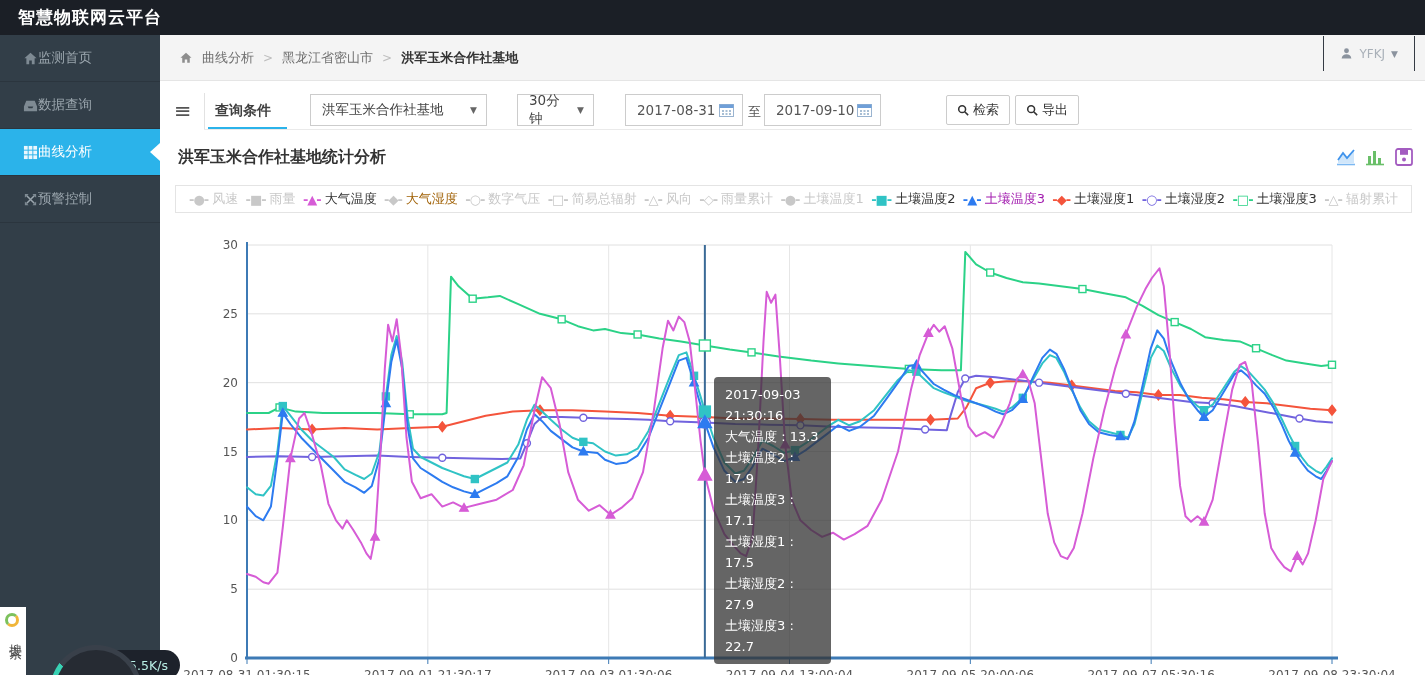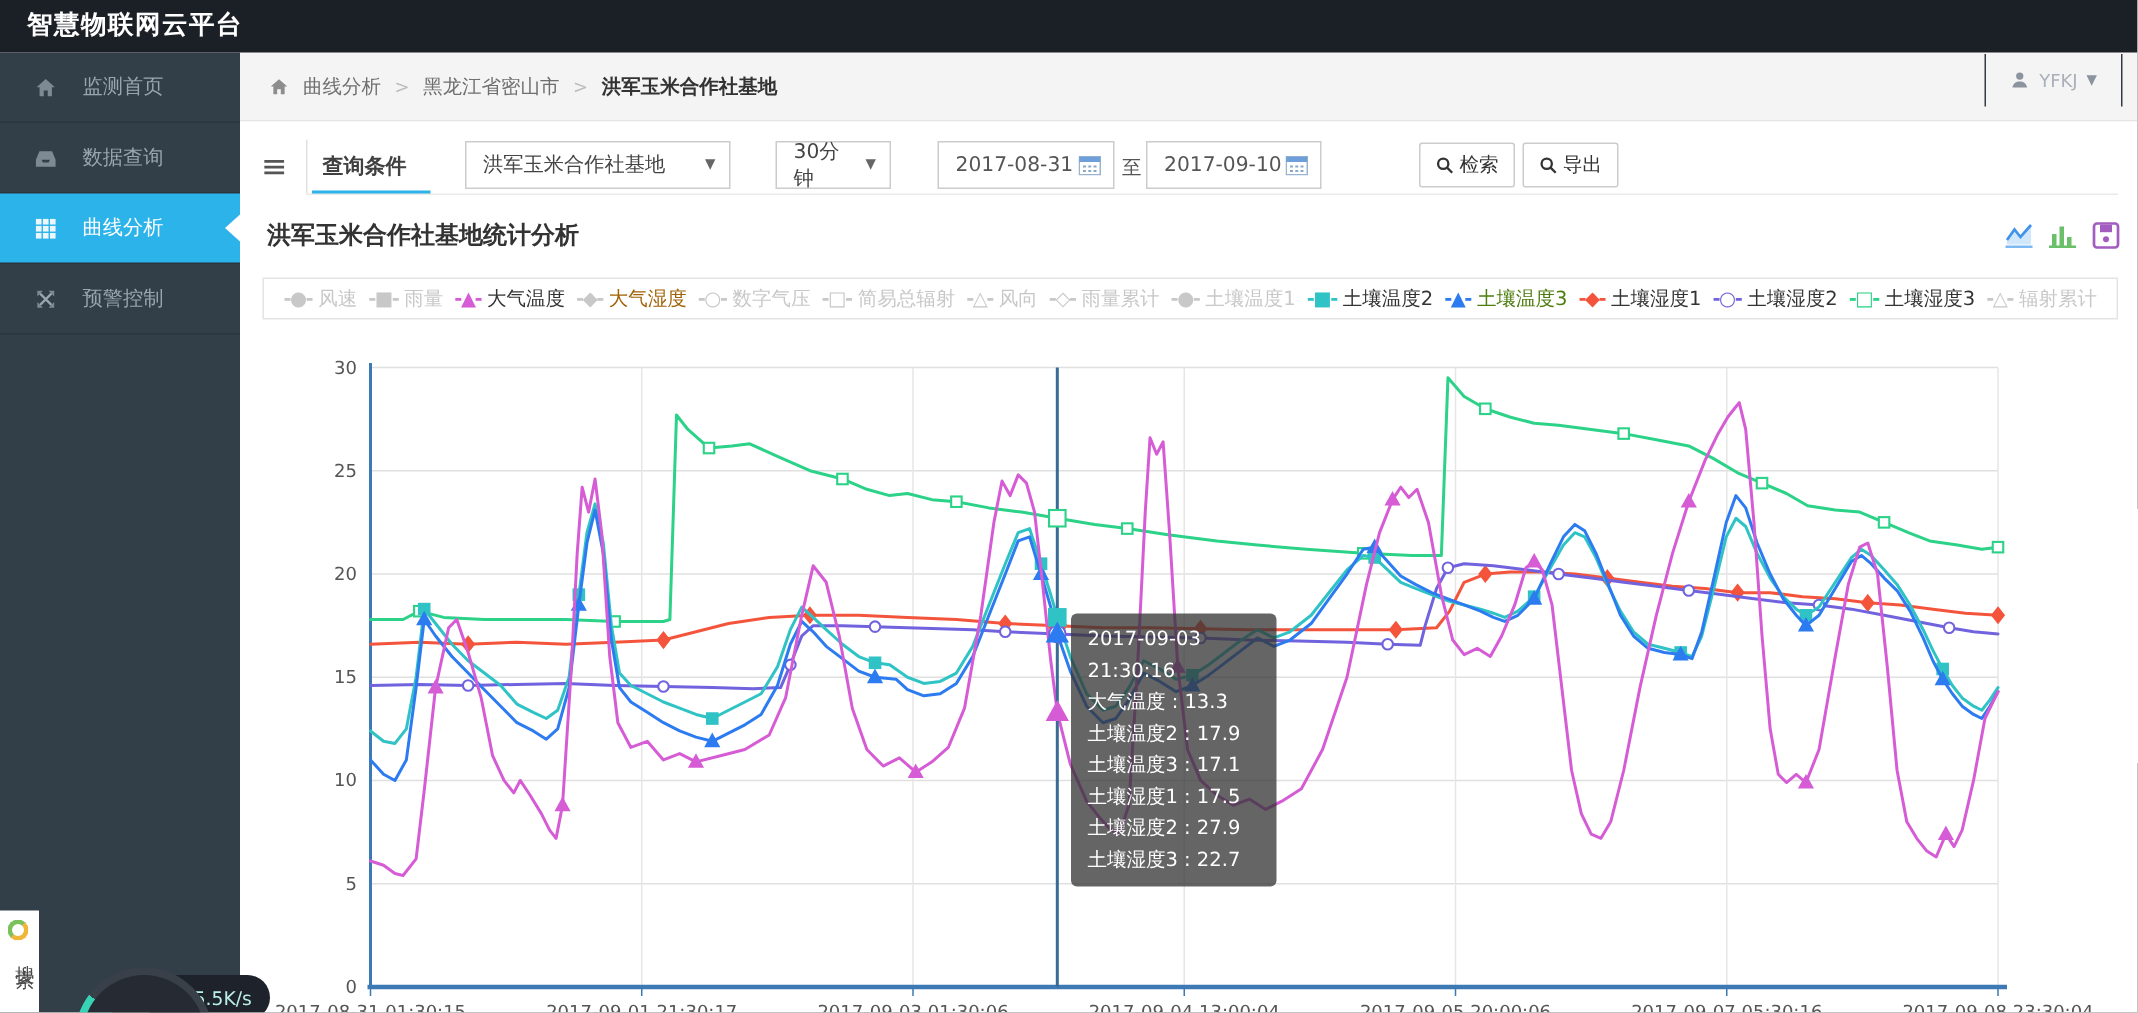--- a/index.html
+++ b/index.html
@@ -10,21 +10,21 @@
   
   .app-header { position:absolute; left:0; top:0; width:1425px; height:35px; background:#1b1f26; z-index:4; }
   .app-title { position:absolute; left:18px; top:0; line-height:35px; color:#fff; font-size:17px; font-weight:bold; letter-spacing:1px; }
   .user-chip { position:absolute; right:10px; top:0; height:35px; display:flex; align-items:center; gap:6px;
                padding:0 16px; border-left:1px solid #353b44; border-right:1px solid #353b44; color:#a9b0b8; font-size:12px; cursor:pointer;margin-top:36px; }
   .user-chip svg { width:13px; height:13px; fill:#8b939e; }
   .user-caret { font-size:9px; color:#8b939e; }
 
   
   .sidebar { position:absolute; left:0; top:35px; width:160px; bottom:0; background:#323e48; z-index:3; }
-  .side-item { position:relative; height:47px; display:flex; align-items:center; gap:17px; padding-left:23px;
+  .side-item { position:relative; height:47px; display:flex; align-items:center; padding-left:23px;
                color:#9aa5ad; font-size:13.5px; border-bottom:1px solid #2b353e; cursor:pointer; }
   .side-item .s-ic { width:15px; height:15px; display:inline-flex; }
   .side-item svg { width:15px; height:15px; fill:#7e8a93; }
   .side-item.active { background:#2bb3ea; color:#fff; }
   .side-item.active svg { fill:#eaf7fd; }
   .side-item.active::after { content:''; position:absolute; right:0; top:50%; transform:translateY(-50%);
                border:9px solid transparent; border-right:10px solid #ffffff; }
 
   
   .crumbbar { position:absolute; left:160px; top:35px; right:0; height:46px; background:#f4f4f4;
@@ -73,22 +73,22 @@
             background:#fff; display:flex; align-items:center; justify-content:space-between; padding:0 13px;
             font-size:13px; white-space:nowrap; overflow:hidden; }
   .lg { display:inline-flex; align-items:center; gap:4px; cursor:pointer; }
   .lg b { font-weight:bold; letter-spacing:-1px; font-size:13px; }
   .lg i { font-style:normal; }
 
   
   .chart-svg { position:absolute; left:0; top:0; width:1425px; height:675px; z-index:1; }
 
   
-  .tooltip { position:absolute; left:714px; top:377px; width:137px; background:rgba(53,53,53,0.76); border-radius:4px;
-             padding:7px 11px; color:#fff; font-size:13px; line-height:21px; z-index:5; pointer-events:none;margin-top:32px; }
+  .tooltip { position:absolute; left:714px; top:377px; width:117px; background:rgba(53,53,53,0.76); border-radius:4px;
+             padding:7px 11px; color:#fff; font-size:13px; line-height:21px; z-index:5; pointer-events:none; }
 
   
   .search-strip { position:absolute; left:0; top:607px; width:26px; height:68px; background:#fff; z-index:6; overflow:hidden; }
   .search-ring { position:absolute; left:5px; top:6px; width:14px; height:14px; border-radius:50%;
                  border:3px solid #7cc15c; border-right-color:#f0b63a; border-bottom-color:#f0b63a; }
   .search-text { position:absolute; left:6px; top:26px; writing-mode:vertical-rl; font-size:13px; color:#4a4a4a; letter-spacing:3px; }
   .gauge { position:absolute; left:50px; top:645px; width:92px; height:92px; border-radius:50%; z-index:7;
            background:conic-gradient(from 235deg,#38d2b4 0 72deg,#39404a 72deg 360deg); }
   .gauge::after { content:''; position:absolute; inset:5px; border-radius:50%; background:#262b33; }
   .speed-pill { position:absolute; left:96px; top:650px; width:84px; height:30px; border-radius:15px; background:#1d222b;
@@ -278,21 +278,21 @@
       <span class="lg">
        <b style="color:#c8c8c8">-●-</b>
        <i style="color:#c8c8c8">土壤温度1</i>
       </span>
       <span class="lg">
        <b style="color:#30c3c5">-■-</b>
        <i style="color:#333">土壤温度2</i>
       </span>
       <span class="lg">
        <b style="color:#2d7bf0">-▲-</b>
-       <i style="color:#4d7c0f">土壤温度3</i>
+       <i style="color:#a21caf">土壤温度3</i>
       </span>
       <span class="lg">
        <b style="color:#f4543c">-◆-</b>
        <i style="color:#333">土壤湿度1</i>
       </span>
       <span class="lg">
        <b style="color:#7163de">-○-</b>
        <i style="color:#333">土壤湿度2</i>
       </span>
       <span class="lg">

